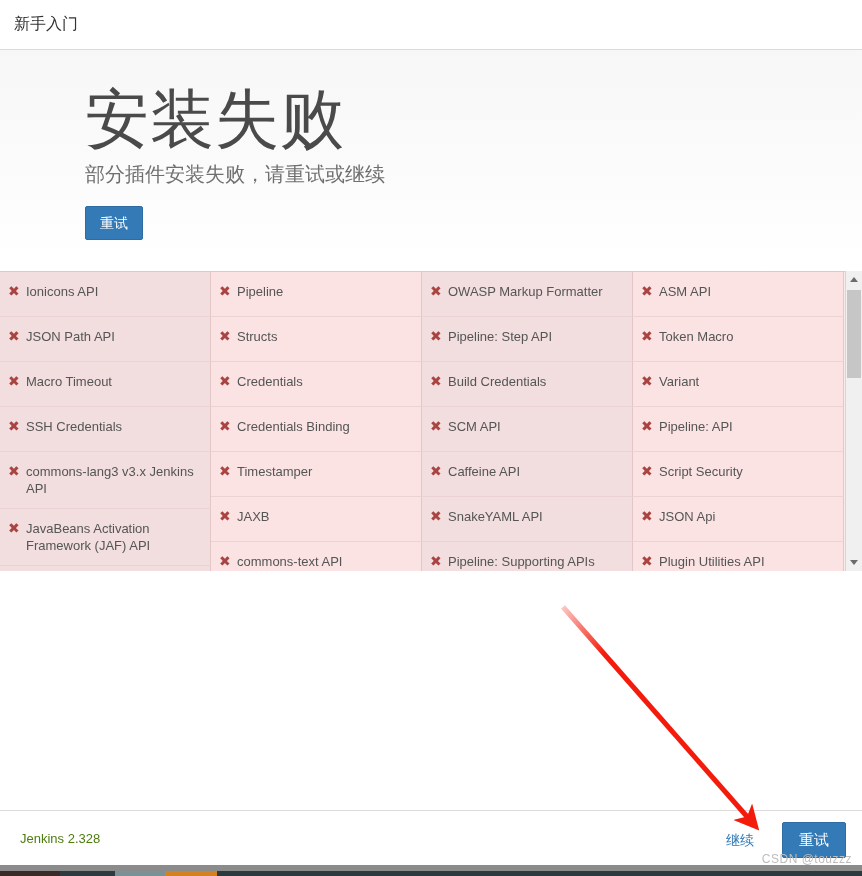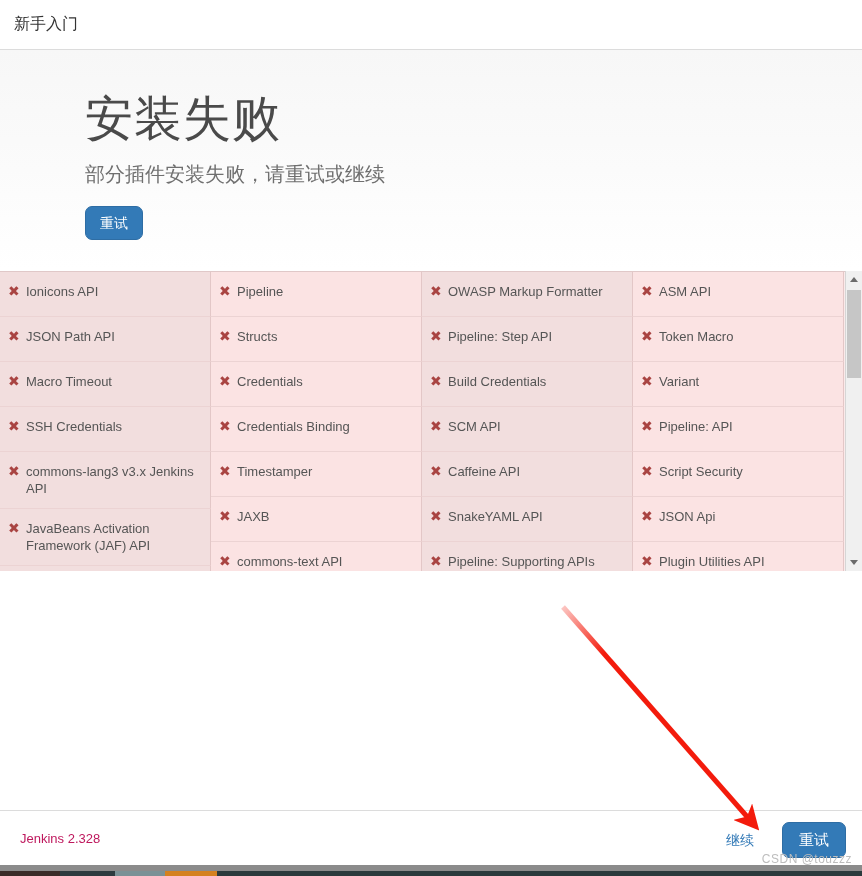--- a/index.html
+++ b/index.html
@@ -46,21 +46,21 @@
     background: linear-gradient(to bottom, #f7f7f7 0%, #fbfbfb 55%, #ffffff 100%);
     box-sizing: border-box;
   }
   .hero-inner {
     position: absolute;
     left: 85px;
     top: 38px;
     right: 30px;
   }
   .hero-title {
-    font-size: 48px;
+    font-size: 64px;
     line-height: 62px;
     color: #4a4a4a;
     font-weight: normal;
     margin: 0;
     letter-spacing: 1px;
   }
   .hero-sub {
     margin: 10px 0 0 0;
     font-size: 20px;
     line-height: 28px;
@@ -69,21 +69,21 @@
   }
   .btn-primary {
     display: inline-block;
     margin-top: 18px;
     background: #337ab7;
     border: 1px solid #2e6da4;
     color: #ffffff;
     font-size: 14px;
     line-height: 18px;
     padding: 7px 14px;
-    border-radius: 7px;
+    border-radius: 2px;
     cursor: pointer;
     font-family: inherit;
   }
 
   
   .grid-wrap {
     position: absolute;
     left: 0;
     top: 271px;
     width: 862px;
@@ -195,21 +195,21 @@
     background: #ffffff;
     border-top: 1px solid #dcdcdc;
     box-sizing: border-box;
   }
   .footer-version {
     position: absolute;
     left: 20px;
     top: 20px;
     font-size: 13px;
     line-height: 16px;
-    color: #be185d;
+    color: #4d7c0f;
   }
   .footer-actions {
     position: absolute;
     right: 16px;
     top: 11px;
     display: flex;
     align-items: center;
     gap: 24px;
   }
   .link-btn {

